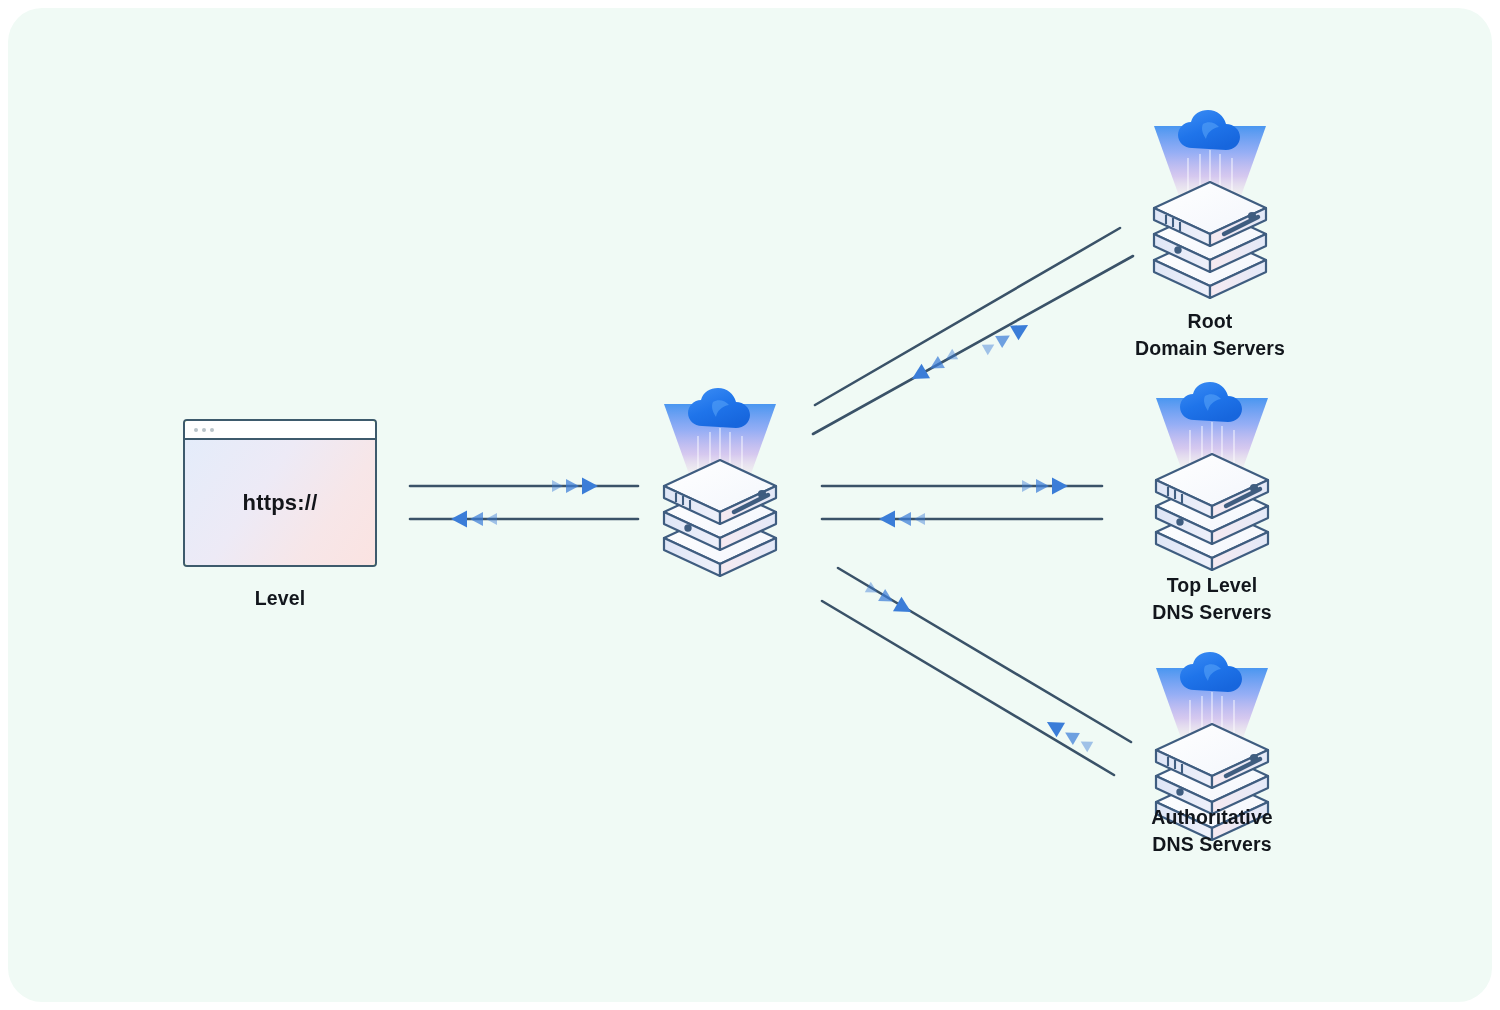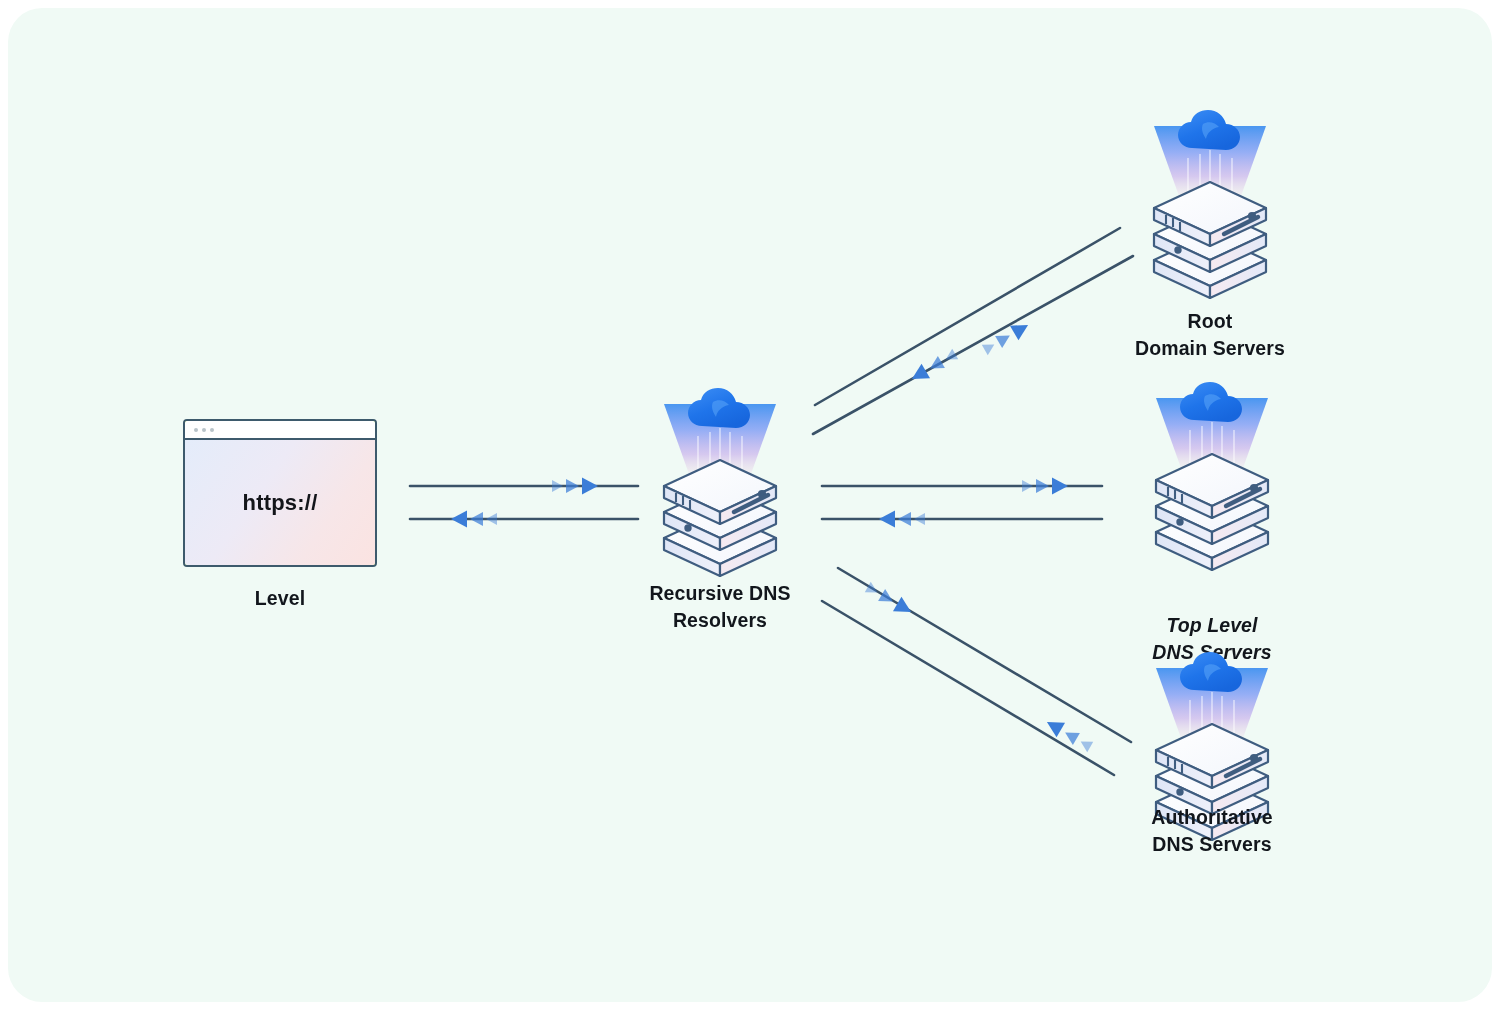--- a/index.html
+++ b/index.html
@@ -250,22 +250,20 @@
       <path d="M126 98 L70 124 L70 136 L126 110 Z" fill="url(#slabRight)"></path>
       <g stroke="#3f5d80" stroke-width="2.1">
         <line x1="26" y1="105" x2="26" y2="114"></line>
         <line x1="33" y1="108" x2="33" y2="117"></line>
         <line x1="40" y1="112" x2="40" y2="121"></line>
       </g>
       <circle cx="112" cy="106" r="3" fill="#3f5d80"></circle>
       <path d="M84 124 L118 107" stroke="#3f5d80" stroke-width="4.4" stroke-linecap="round" fill="none"></path>
     </g>
   </svg>
-  <div class="node-label" style="left:610px; top:580px; width:220px;">Recursive DNS
-Resolvers</div>
 
   <svg class="server-icon" style="left:1140px; top:110px;" viewBox="0 0 140 190" xmlns="http://www.w3.org/2000/svg">
     <g>
       <path d="M14 16 L126 16 L101 86 L39 86 Z" fill="url(#beamGrad)"></path>
       <g stroke="#ffffff" stroke-width="1.6" opacity="0.55">
         <line x1="48" y1="48" x2="48" y2="82"></line>
         <line x1="60" y1="44" x2="60" y2="84"></line>
         <line x1="70" y1="40" x2="70" y2="86"></line>
         <line x1="80" y1="44" x2="80" y2="84"></line>
         <line x1="92" y1="48" x2="92" y2="82"></line>
@@ -336,21 +334,21 @@
       <path d="M126 98 L70 124 L70 136 L126 110 Z" fill="url(#slabRight)"></path>
       <g stroke="#3f5d80" stroke-width="2.1">
         <line x1="26" y1="105" x2="26" y2="114"></line>
         <line x1="33" y1="108" x2="33" y2="117"></line>
         <line x1="40" y1="112" x2="40" y2="121"></line>
       </g>
       <circle cx="112" cy="106" r="3" fill="#3f5d80"></circle>
       <path d="M84 124 L118 107" stroke="#3f5d80" stroke-width="4.4" stroke-linecap="round" fill="none"></path>
     </g>
   </svg>
-  <div class="node-label" style="left:1092px; top:612px; width:240px;font-style:italic;">Top Level
+  <div class="node-label" style="left:1092px; top:572px; width:240px;">Top Level
 DNS Servers</div>
 
   <svg class="server-icon" style="left:1142px; top:652px;" viewBox="0 0 140 190" xmlns="http://www.w3.org/2000/svg">
     <g>
       <path d="M14 16 L126 16 L101 86 L39 86 Z" fill="url(#beamGrad)"></path>
       <g stroke="#ffffff" stroke-width="1.6" opacity="0.55">
         <line x1="48" y1="48" x2="48" y2="82"></line>
         <line x1="60" y1="44" x2="60" y2="84"></line>
         <line x1="70" y1="40" x2="70" y2="86"></line>
         <line x1="80" y1="44" x2="80" y2="84"></line>

